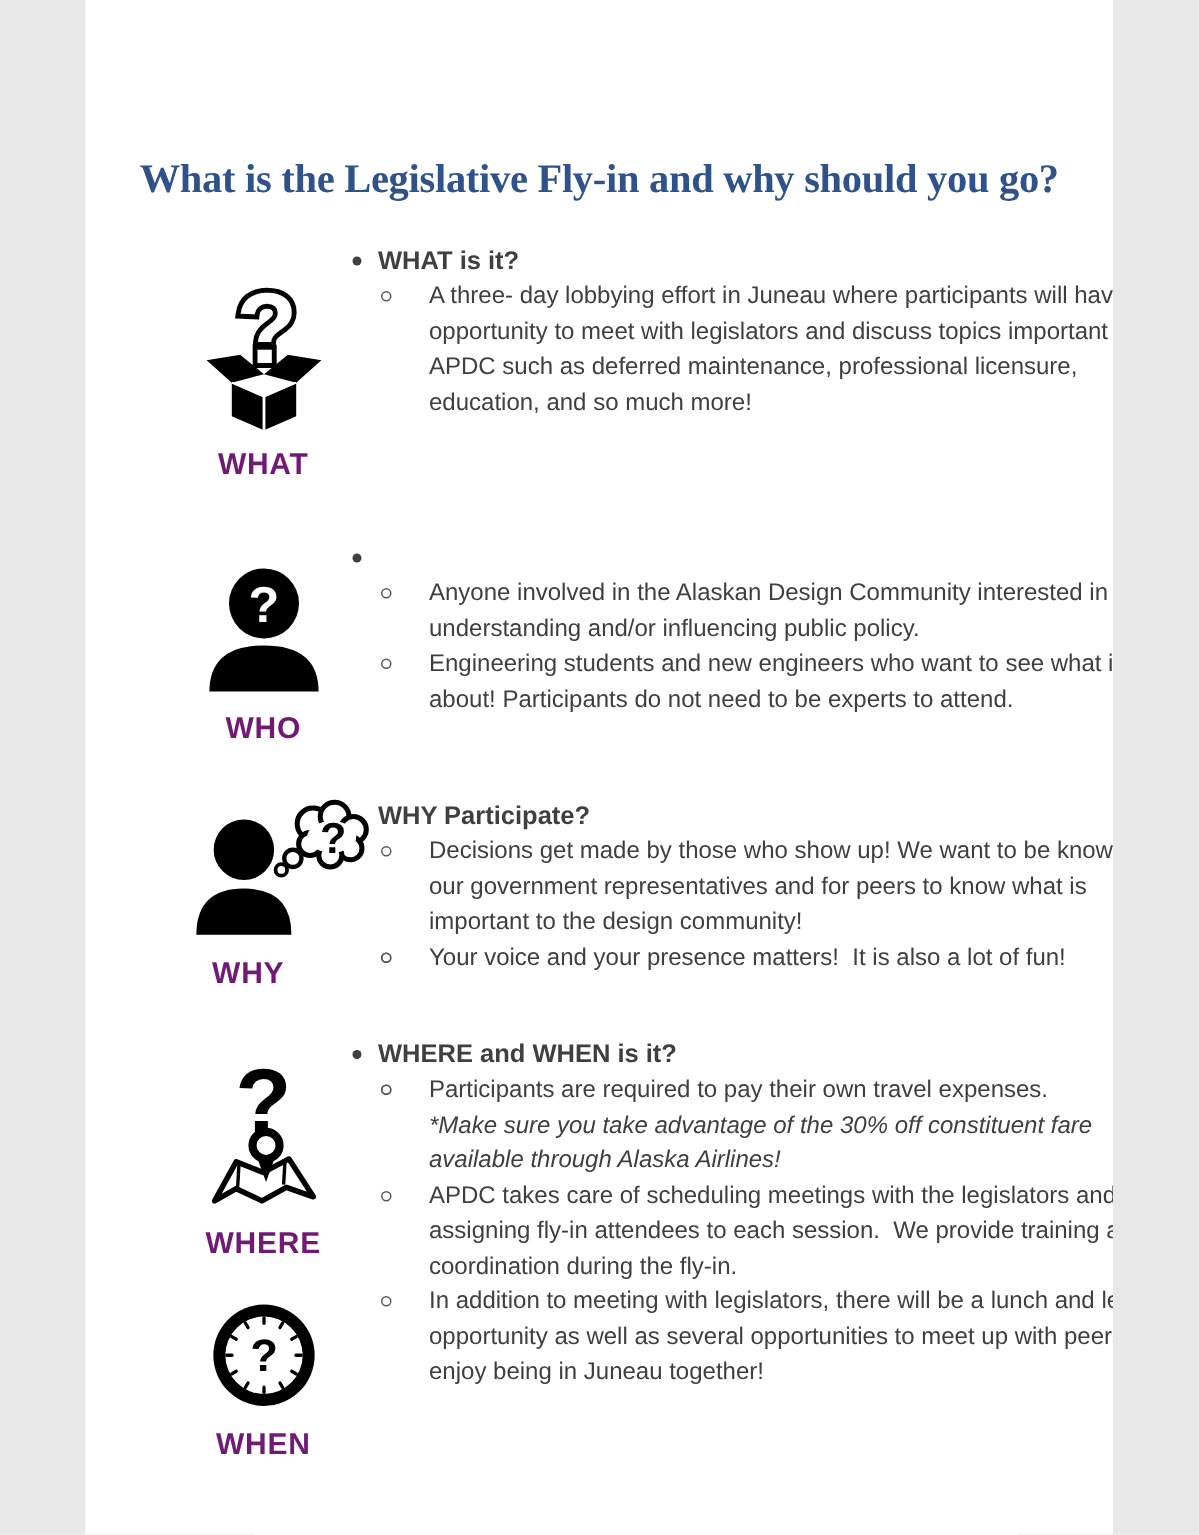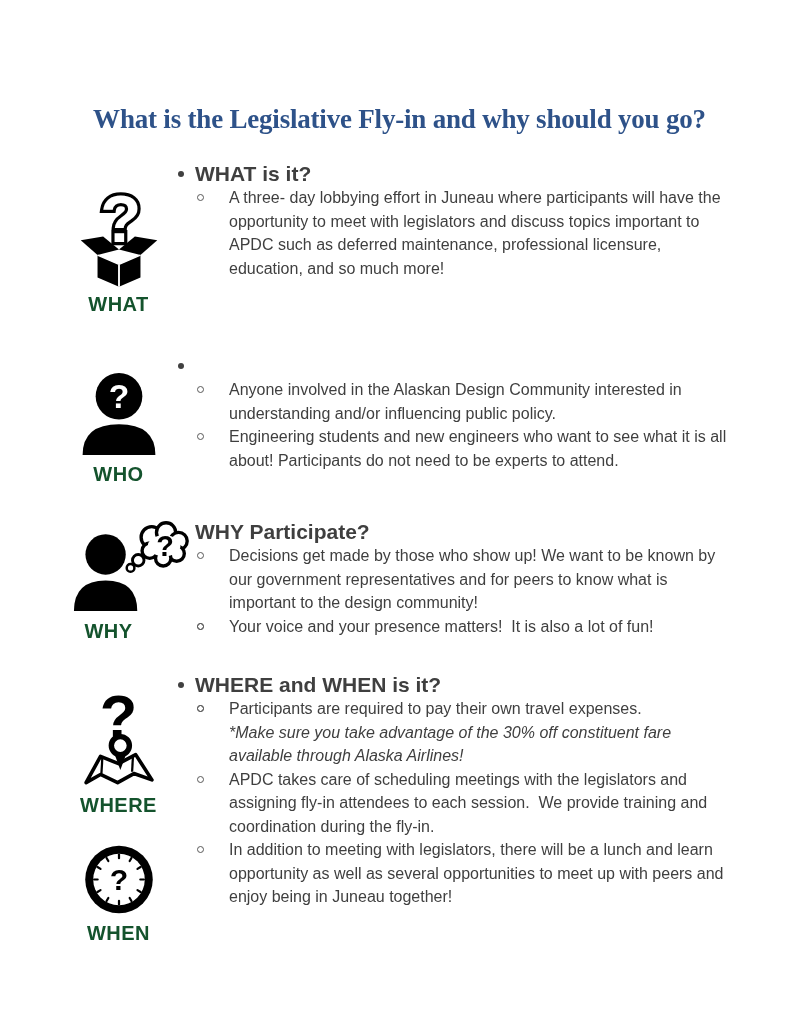--- a/index.html
+++ b/index.html
@@ -1,34 +1,34 @@
 <!DOCTYPE html>
 <html><head>
 <meta charset="utf-8">
 <style>
   html,body{margin:0;padding:0;background:#e8e8e8;}
   .page{
-    width:799px;height:1023px;background:#ffffff;position:relative;
+    width:685px;height:1023px;background:#ffffff;position:relative;
     font-family:"Liberation Sans",sans-serif;margin:0 auto;overflow:hidden;
   }
   .title{
     position:absolute;top:104px;left:0;right:0;text-align:center;
     font-family:"Liberation Serif",serif;font-weight:bold;font-size:27px;
     letter-spacing:-0.2px;
   }
   .content{position:absolute;top:162px;left:62px;width:676px;}
   .section{display:flex;align-items:flex-start;}
   .sec-what{margin-bottom:38px;}
   .sec-who{margin-bottom:34px;}
   .sec-why{margin-bottom:30px;}
   .icon-col{flex:0 0 113px;width:113px;display:flex;flex-direction:column;align-items:center;overflow:visible;}
   .icon-block{display:flex;flex-direction:column;align-items:center;}
-  .icon-label{font-weight:bold;font-size:20px;color:#14532d;letter-spacing:0.5px;margin-top:6px;}
+  .icon-label{font-weight:bold;font-size:20px;color:#701a75;letter-spacing:0.5px;margin-top:12px;}
   .text-col{flex:1;color:#3f3f3f;}
-  .sec-header{display:flex;font-weight:bold;font-size:21px;line-height:24px;color:#3f3f3f;}
+  .sec-header{display:flex;font-weight:bold;font-size:17px;line-height:24px;color:#3f3f3f;}
   .top-bullet{flex:0 0 20px;display:flex;align-items:center;height:24px;padding-left:3px;box-sizing:border-box;}
   .top-bullet .dot{width:6px;height:6px;border-radius:50%;background:#404040;display:block;}
   .items{margin-left:20px;}
   .item{display:flex;font-size:16px;line-height:23.5px;gap:16px;}
   .o-marker{flex:0 0 18px;position:relative;}
   .o-marker::before{
     content:"";position:absolute;left:2px;top:8px;width:7px;height:7px;
     border:1.4px solid #595959;border-radius:50%;box-sizing:border-box;
   }
   .item.note .o-marker::before{display:none;}

